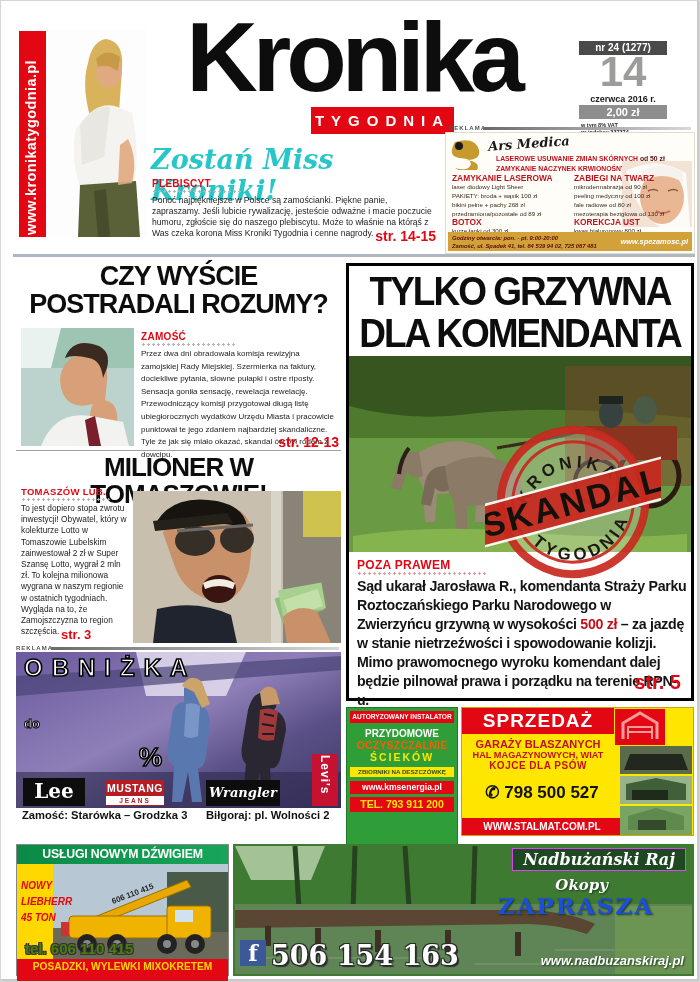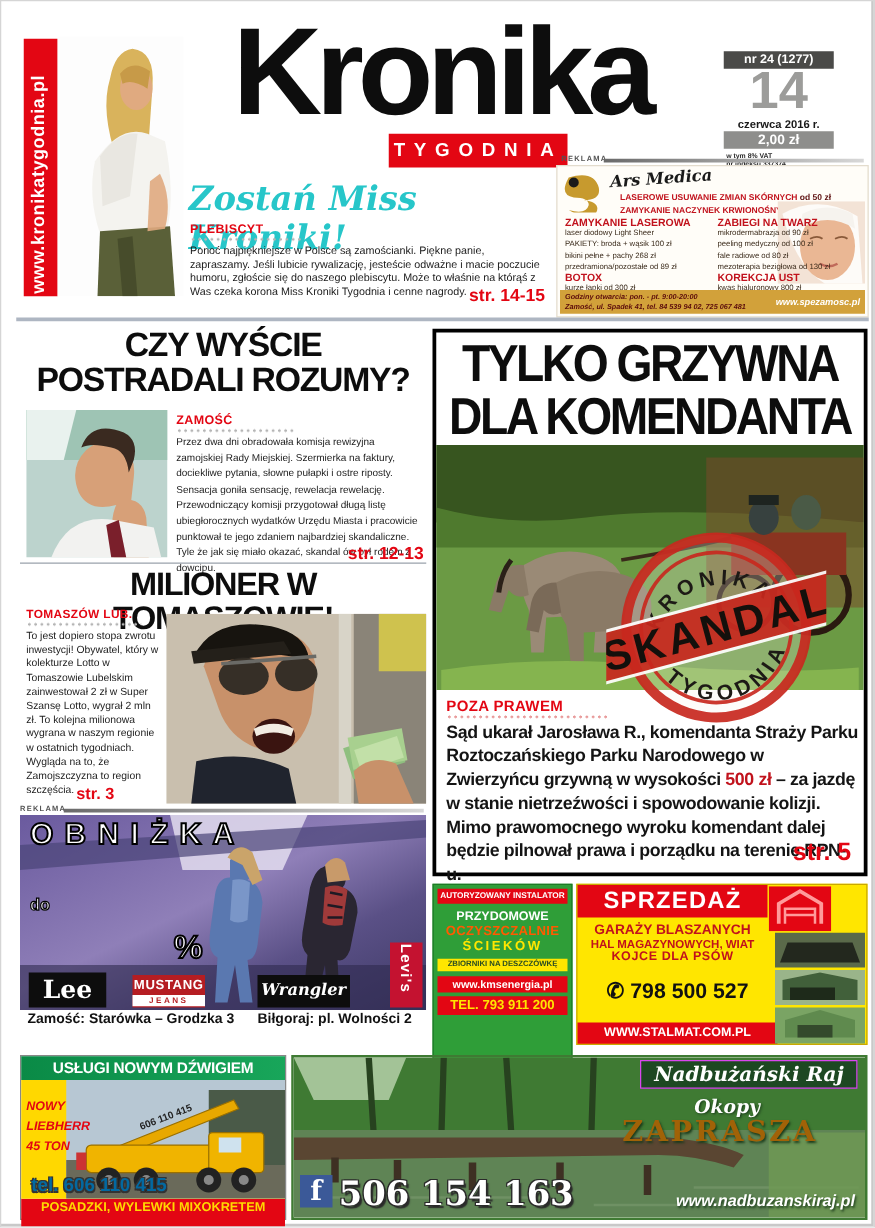--- a/index.html
+++ b/index.html
@@ -359,21 +359,21 @@
           <circle cx="178" cy="80" r="4" fill="#888"></circle>
         <rect x="44" y="58" width="8" height="14" fill="#c33"></rect>
         <text x="96" y="40" font-size="8" font-weight="bold" fill="#222" transform="rotate(-21 96 40)" style="font-family:'Liberation Sans',sans-serif;">606 110 415</text>
       </svg>
       <div class="abs" style="left:4px;top:14px;width:40px;color:#e30613;font-weight:bold;font-style:italic;
                   font-size:10px;line-height:1.6;">
         <div>NOWY</div>
         <div>LIEBHERR</div>
         <div>45 TON</div>
       </div>
-      <div class="abs" style="left:8px;bottom:2px;font-size:15px;font-weight:bold;color:#0369a1;
+      <div class="abs" style="left:8px;bottom:2px;font-size:15px;font-weight:bold;color:#4d7c0f;
                   text-shadow:-1px -1px 0 #333,1px -1px 0 #333,-1px 1px 0 #333,1px 1px 0 #333;">tel. 606 110 415</div>
     </div>
     <div style="height:32px;background:#e30613;color:#ffd800;font-weight:bold;font-size:10.2px;
                 text-align:center;line-height:16px;">
       <span>POSADZKI, WYLEWKI MIXOKRETEM</span></div>
   </div>
 
   <div class="abs" style="left:232px;top:843px;width:461px;height:132px;border:2px solid #3f7a33;box-sizing:border-box;overflow:hidden;">
     <svg width="457" height="128" viewBox="0 0 457 128" style="position:absolute;left:0;top:0;">
       <rect width="457" height="128" fill="#7fae6b"></rect>
@@ -400,21 +400,21 @@
         <line x1="320" y1="104" x2="452" y2="104"></line>
       </g>
       <path d="M380 60 h77 v68 h-77z" fill="#6f9a54" opacity=".8"></path>
     </svg>
     <div class="abs" style="right:6px;top:2px;background:rgba(24,64,32,.85);border:1px solid #d946ef;color:#fff;
                 font-family:'DejaVu Serif',serif;font-style:italic;font-weight:bold;font-size:16px;
                 padding:1px 10px;">
       <span>Nadbużański Raj</span></div>
     <div class="abs" style="right:84px;top:30px;color:#fff;font-family:'DejaVu Serif',serif;font-style:italic;
                 font-weight:bold;font-size:15px;text-shadow:1px 1px 2px #1a3a1a;">Okopy</div>
-    <div class="abs" style="right:38px;top:46px;color:#a16207;font-family:'DejaVu Serif',serif;font-weight:bold;
+    <div class="abs" style="right:38px;top:46px;color:#1d4ed8;font-family:'DejaVu Serif',serif;font-weight:bold;
                 font-size:23px;letter-spacing:2px;text-shadow:1px 1px 2px #1a3a1a;">ZAPRASZA</div>
     <div class="abs" style="left:5px;bottom:8px;width:26px;height:26px;background:#3b5998;color:#fff;text-align:center;
                 font-family:'DejaVu Serif',serif;font-weight:bold;font-size:22px;line-height:26px;">
       <span>f</span></div>
     <div class="abs" style="left:36px;bottom:3px;color:#fff;font-family:'DejaVu Serif',serif;font-weight:bold;
                 font-size:27px;text-shadow:-1px -1px 0 #2a2a2a,1px -1px 0 #2a2a2a,-1px 1px 0 #2a2a2a,2px 2px 1px #2a2a2a;">506 154 163</div>
     <div class="abs" style="right:8px;bottom:6px;color:#fff;font-weight:bold;font-style:italic;font-size:13px;
                 text-shadow:1px 1px 2px #1a3a1a;">www.nadbuzanskiraj.pl</div>
   </div>
 

